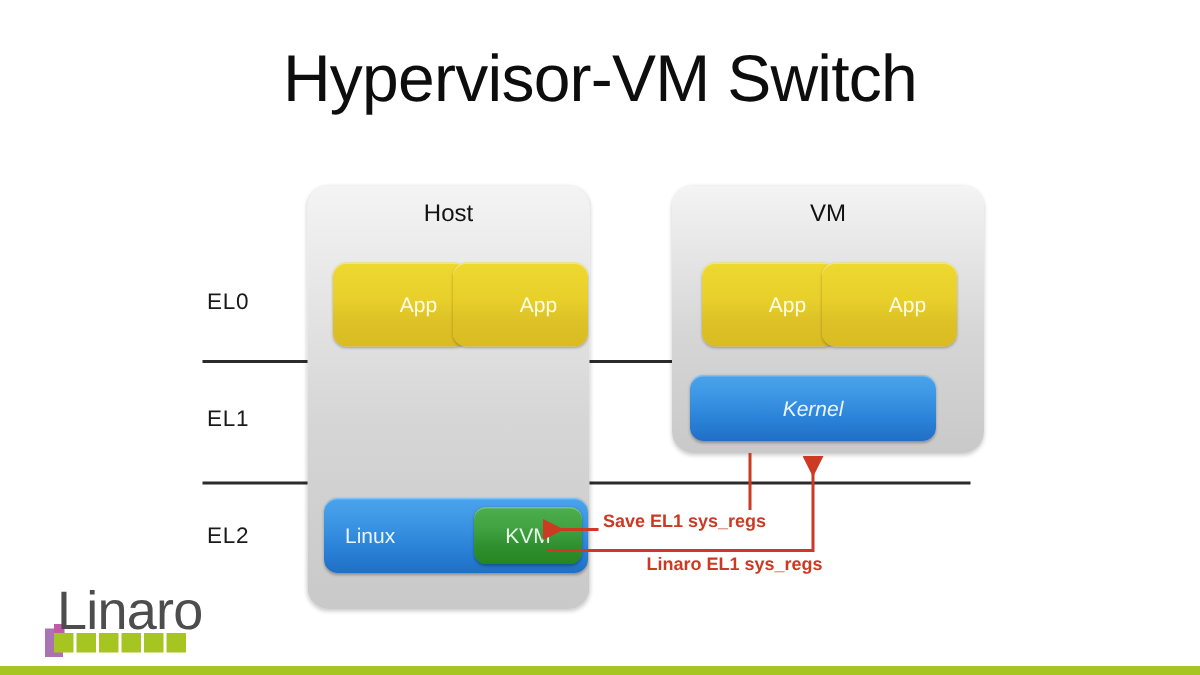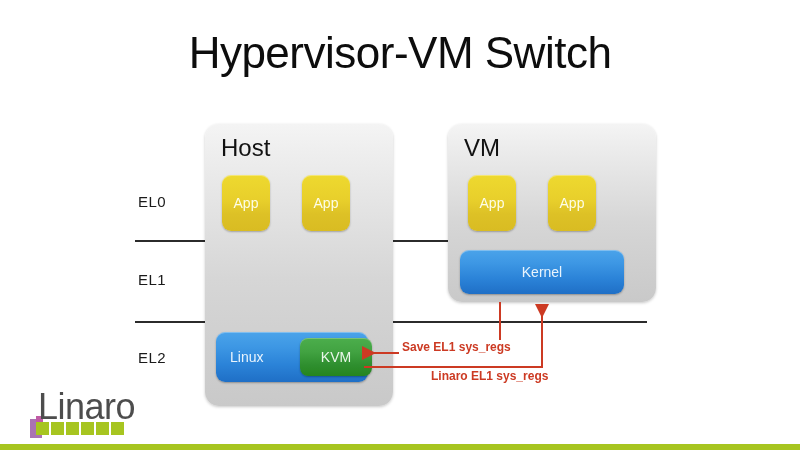--- a/index.html
+++ b/index.html
@@ -76,43 +76,44 @@
     height: 282px;
   }
   #vm-container {
     left: 448px;
     top: 124px;
     width: 208px;
     height: 178px;
   }
   .container-title {
     position: absolute;
-    left: 16px;
+    left: 0;
     top: 10px;
     width: 100%;
-    text-align: left;
-    font-size: 24px;
+    text-align: center;
+    font-size: 16px;
     color: #111111;
     white-space: nowrap;
   }
 
   
   .app-box {
     position: absolute;
     top: 175px;
-    width: 48px;
+    width: 66px;
     height: 56px;
     border-radius: 9px;
     background: linear-gradient(to bottom, #eed92f 0%, #e8cf2b 45%, #ddc126 70%, #d9bc22 100%);
     box-shadow: 0 1px 2px rgba(0,0,0,0.28), inset 0 1px 0 rgba(255,255,255,0.35);
     color: #fdfde8;
     font-size: 14px;
     display: flex;
     align-items: center;
     justify-content: center;
+    padding-left: 24px;
   }
   #host-app-1 { left: 222px; }
   #host-app-2 { left: 302px; }
   #vm-app-1   { left: 468px; }
   #vm-app-2   { left: 548px; }
 
   
   .blue-box {
     position: absolute;
     border-radius: 9px;
@@ -122,47 +123,49 @@
     font-size: 14px;
     display: flex;
     align-items: center;
     justify-content: center;
   }
   #vm-kernel-box {
     left: 460px;
     top: 250px;
     width: 164px;
     height: 44px;
+    font-style: italic;
   }
 
   
   #host-linux-box {
     position: absolute;
     left: 216px;
     top: 332px;
     width: 152px;
     height: 50px;
     border-radius: 9px;
     background: linear-gradient(to bottom, #4aa3ea 0%, #3d97e4 30%, #2b83d8 65%, #1f6fc6 100%);
     box-shadow: 0 1px 2px rgba(0,0,0,0.3), inset 0 1px 0 rgba(255,255,255,0.3);
+    padding-left: 24px;
   }
   #host-linux-label {
     position: absolute;
     left: 14px;
     top: 0;
     height: 50px;
     display: flex;
     align-items: center;
     color: #e9f4fd;
     font-size: 14px;
     white-space: nowrap;
   }
   #host-kvm-box {
     position: absolute;
-    left: 84px;
+    left: 100px;
     top: 6px;
     width: 72px;
     height: 38px;
     border-radius: 8px;
     background: linear-gradient(to bottom, #4cae4c 0%, #42a342 35%, #2f8f2f 70%, #25851f 100%);
     box-shadow: 0 1px 2px rgba(0,0,0,0.3), inset 0 1px 0 rgba(255,255,255,0.25);
     color: #eaf7ea;
     font-size: 14px;
     display: flex;
     align-items: center;

